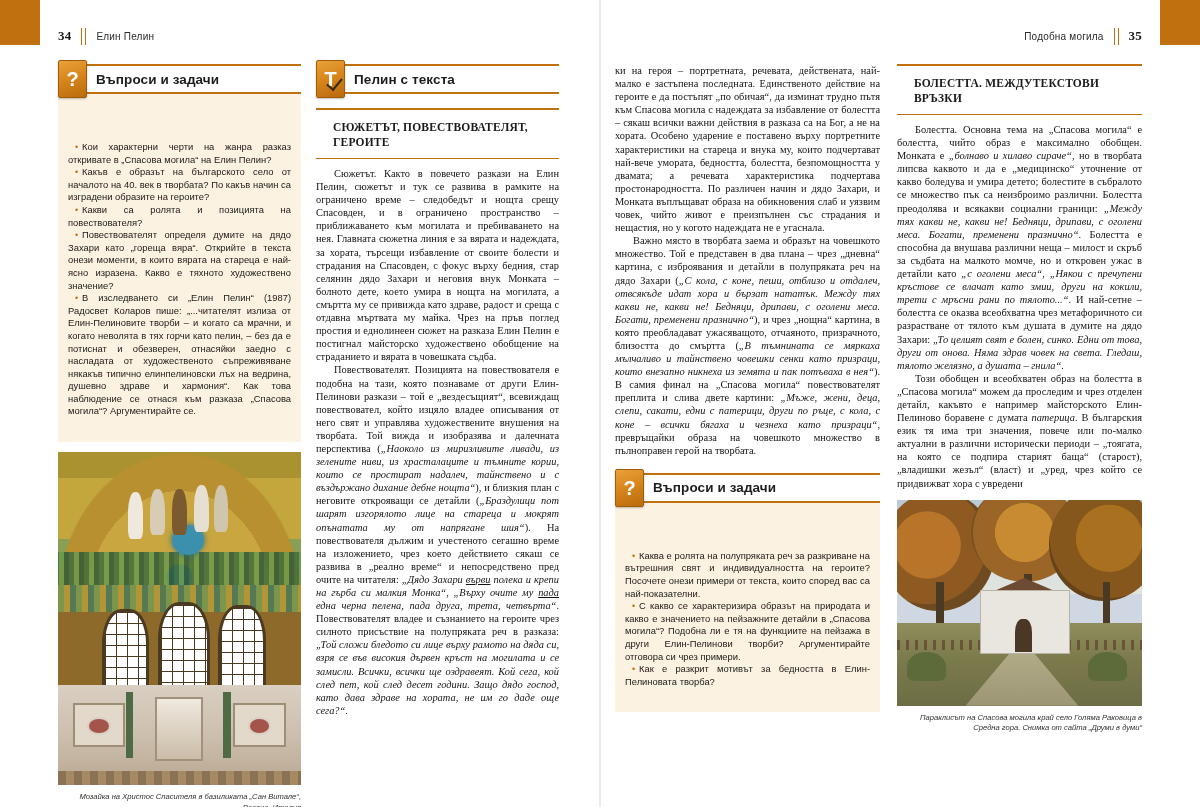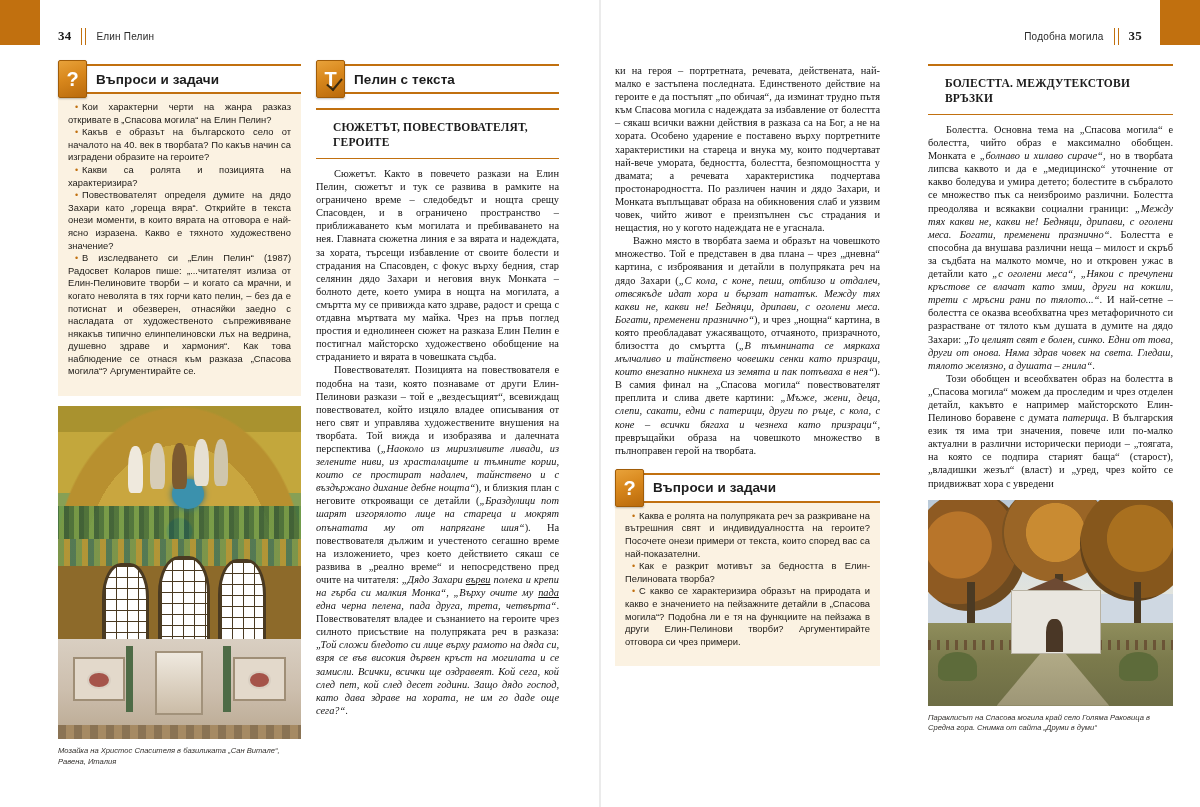--- a/index.html
+++ b/index.html
@@ -45,21 +45,21 @@
     background:linear-gradient(to right,#f3f3f3,#e3e3e3,#f3f3f3);
   }
 
   
   .col{
     position:absolute;top:64px;width:243px;
   }
   .col.c1{left:58px;}
   .col.c2{left:316px;}
   .col.c3{left:615px;width:265px;}
-  .col.c4{left:928px;width:245px;}
+  .col.c4{left:897px;width:245px;}
 
   
   .actbox{
     background:#fbf2e2;
     position:relative;
   }
   .actbox .bar{
     position:relative;height:26px;
     border-top:2.5px solid #c1700f;
     border-bottom:2px solid #c1700f;
@@ -80,21 +80,22 @@
     color:#fff;font-weight:bold;font-size:20px;
     line-height:1;
     box-shadow:0 1px 2px rgba(0,0,0,.25);
   }
   .act-icon.check::after{
     content:"";position:absolute;left:13px;top:14px;
     width:7px;height:13px;border:2px solid #3a2a10;
     border-top:none;border-left:none;transform:rotate(40deg);
   }
   .actbody{
-    padding:7px 10px 18px 10px;
+    padding:7px 10px 24px 10px;
+    margin-top:40px;
   }
   ul.qlist{margin:0;padding:0;list-style:none;}
   ul.qlist li{
     position:relative;
     font-family:"Liberation Sans", sans-serif;
     font-size:9.4px;line-height:12.6px;
     color:#23201c;
     text-align:justify;
     text-indent:14px;
     margin-bottom:0px;
@@ -126,21 +127,21 @@
     margin:0;
     text-indent:18px;
     hyphens:auto;
     -webkit-hyphens:auto;
   }
   p.body b{font-weight:normal;}
   p.body i{font-style:italic;}
   p.body u{text-decoration:underline;}
 
   
-  .fig{margin-top:10px;}
+  .fig{margin-top:10px;text-align:right;}
   .figcap{
     font-family:"Liberation Sans", sans-serif;
     font-size:7.6px;line-height:10.5px;
     font-style:italic;color:#33302c;
     margin-top:7px;
   }
 
   
   .mosaic{
     width:243px;height:333px;position:relative;overflow:hidden;
@@ -299,22 +300,22 @@
 
     <div class="actbox">
       <div class="bar">
         <div class="act-icon">?</div>
         <div class="bar-title">Въпроси и задачи</div>
       </div>
       <div class="actbody">
         <ul class="qlist">
           <li>Кои характерни черти на жанра разказ откривате в „Спасова могила“ на Елин Пелин?</li>
           <li>Какъв е образът на българското село от началото на 40. век в творбата? По какъв начин са изградени образите на героите?</li>
-          <li>Какви са ролята и позицията на характеризира?</li>
-          <li>Повествователят определя думите на дядо Захари като „гореща вяра“. Открийте в текста онези моменти, в които вярата на отговора е най-ясно изразена. Какво е тяхното художествено значение?</li>
+          <li>Какви са ролята и позицията на повествователя?</li>
+          <li>Повествователят определя думите на дядо Захари като „гореща вяра“. Открийте в текста онези моменти, в които вярата на стареца е най-ясно изразена. Какво е тяхното художествено значение?</li>
           <li>В изследването си „Елин Пелин“ (1987) Радосвет Коларов пише: „...читателят излиза от Елин-Пелиновите творби – и когато са мрачни, и когато неволята в тях горчи като пелин, – без да е потиснат и обезверен, отнасяйки заедно с насладата от художественото съпреживяване някакъв типично елинпелиновски лъх на ведрина, душевно здраве и хармония“. Как това наблюдение се отнася към разказа „Спасова могила“? Аргументирайте се.</li>
         </ul>
       </div>
     </div>
 
     <div class="fig">
       <div class="mosaic">
         <div class="dome"></div>
         <div class="halo"></div>
         <div class="fig-figure f1"></div>
@@ -372,22 +373,22 @@
     <p class="body"><span>Важно място в творбата заема и образът на човешкото множество. Той е представен в два плана – чрез „дневна“ картина, с изброявания и детайли в полупряката реч на дядо Захари (<i>„С кола, с коне, пеши, отблизо и отдалеч, отвсякъде идат хора и бързат нататък. Между тях какви не, какви не! Бедняци, дрипави, с оголени меса. Богати, пременени празнично“</i>), и чрез „нощна“ картина, в която преобладават ужасяващото, отчаяното, призрачното, близостта до смъртта (<i>„В тъмнината се мяркаха мълчаливо и тайнствено човешки сенки като призраци, които внезапно никнеха из земята и пак потъваха в нея“</i>). В самия финал на „Спасова могила“ повествователят преплита и слива двете картини: <i>„Мъже, жени, деца, слепи, сакати, едни с патерици, други по ръце, с кола, с коне – всички бягаха и чезнеха като призраци“</i>, превръщайки образа на човешкото множество в пълноправен герой на творбата.</span></p>
 
     <div class="actbox" style="margin-top:16px;">
       <div class="bar">
         <div class="act-icon">?</div>
         <div class="bar-title">Въпроси и задачи</div>
       </div>
       <div class="actbody">
         <ul class="qlist">
           <li>Каква е ролята на полупряката реч за разкриване на вътрешния свят и индивидуалността на героите? Посочете онези примери от текста, които според вас са най-показателни.</li>
+          <li>С какво се характеризира образът на природата и какво е значението на пейзажните детайли в „Спасова могила“? Подобна ли е тя на функциите на пейзажа в други Елин-Пелинови творби? Аргументирайте отговора си чрез примери.</li>
           <li>Как е разкрит мотивът за бедността в Елин-Пелиновата творба?</li>
-          <li>С какво се характеризира образът на природата и какво е значението на пейзажните детайли в „Спасова могила“? Подобна ли е тя на функциите на пейзажа в други Елин-Пелинови творби? Аргументирайте отговора си чрез примери.</li>
         </ul>
       </div>
     </div>
 
   </div>
 
   <div class="col c4">
 
     <div class="artsec">
       <div class="sechead-rule-top"></div>

